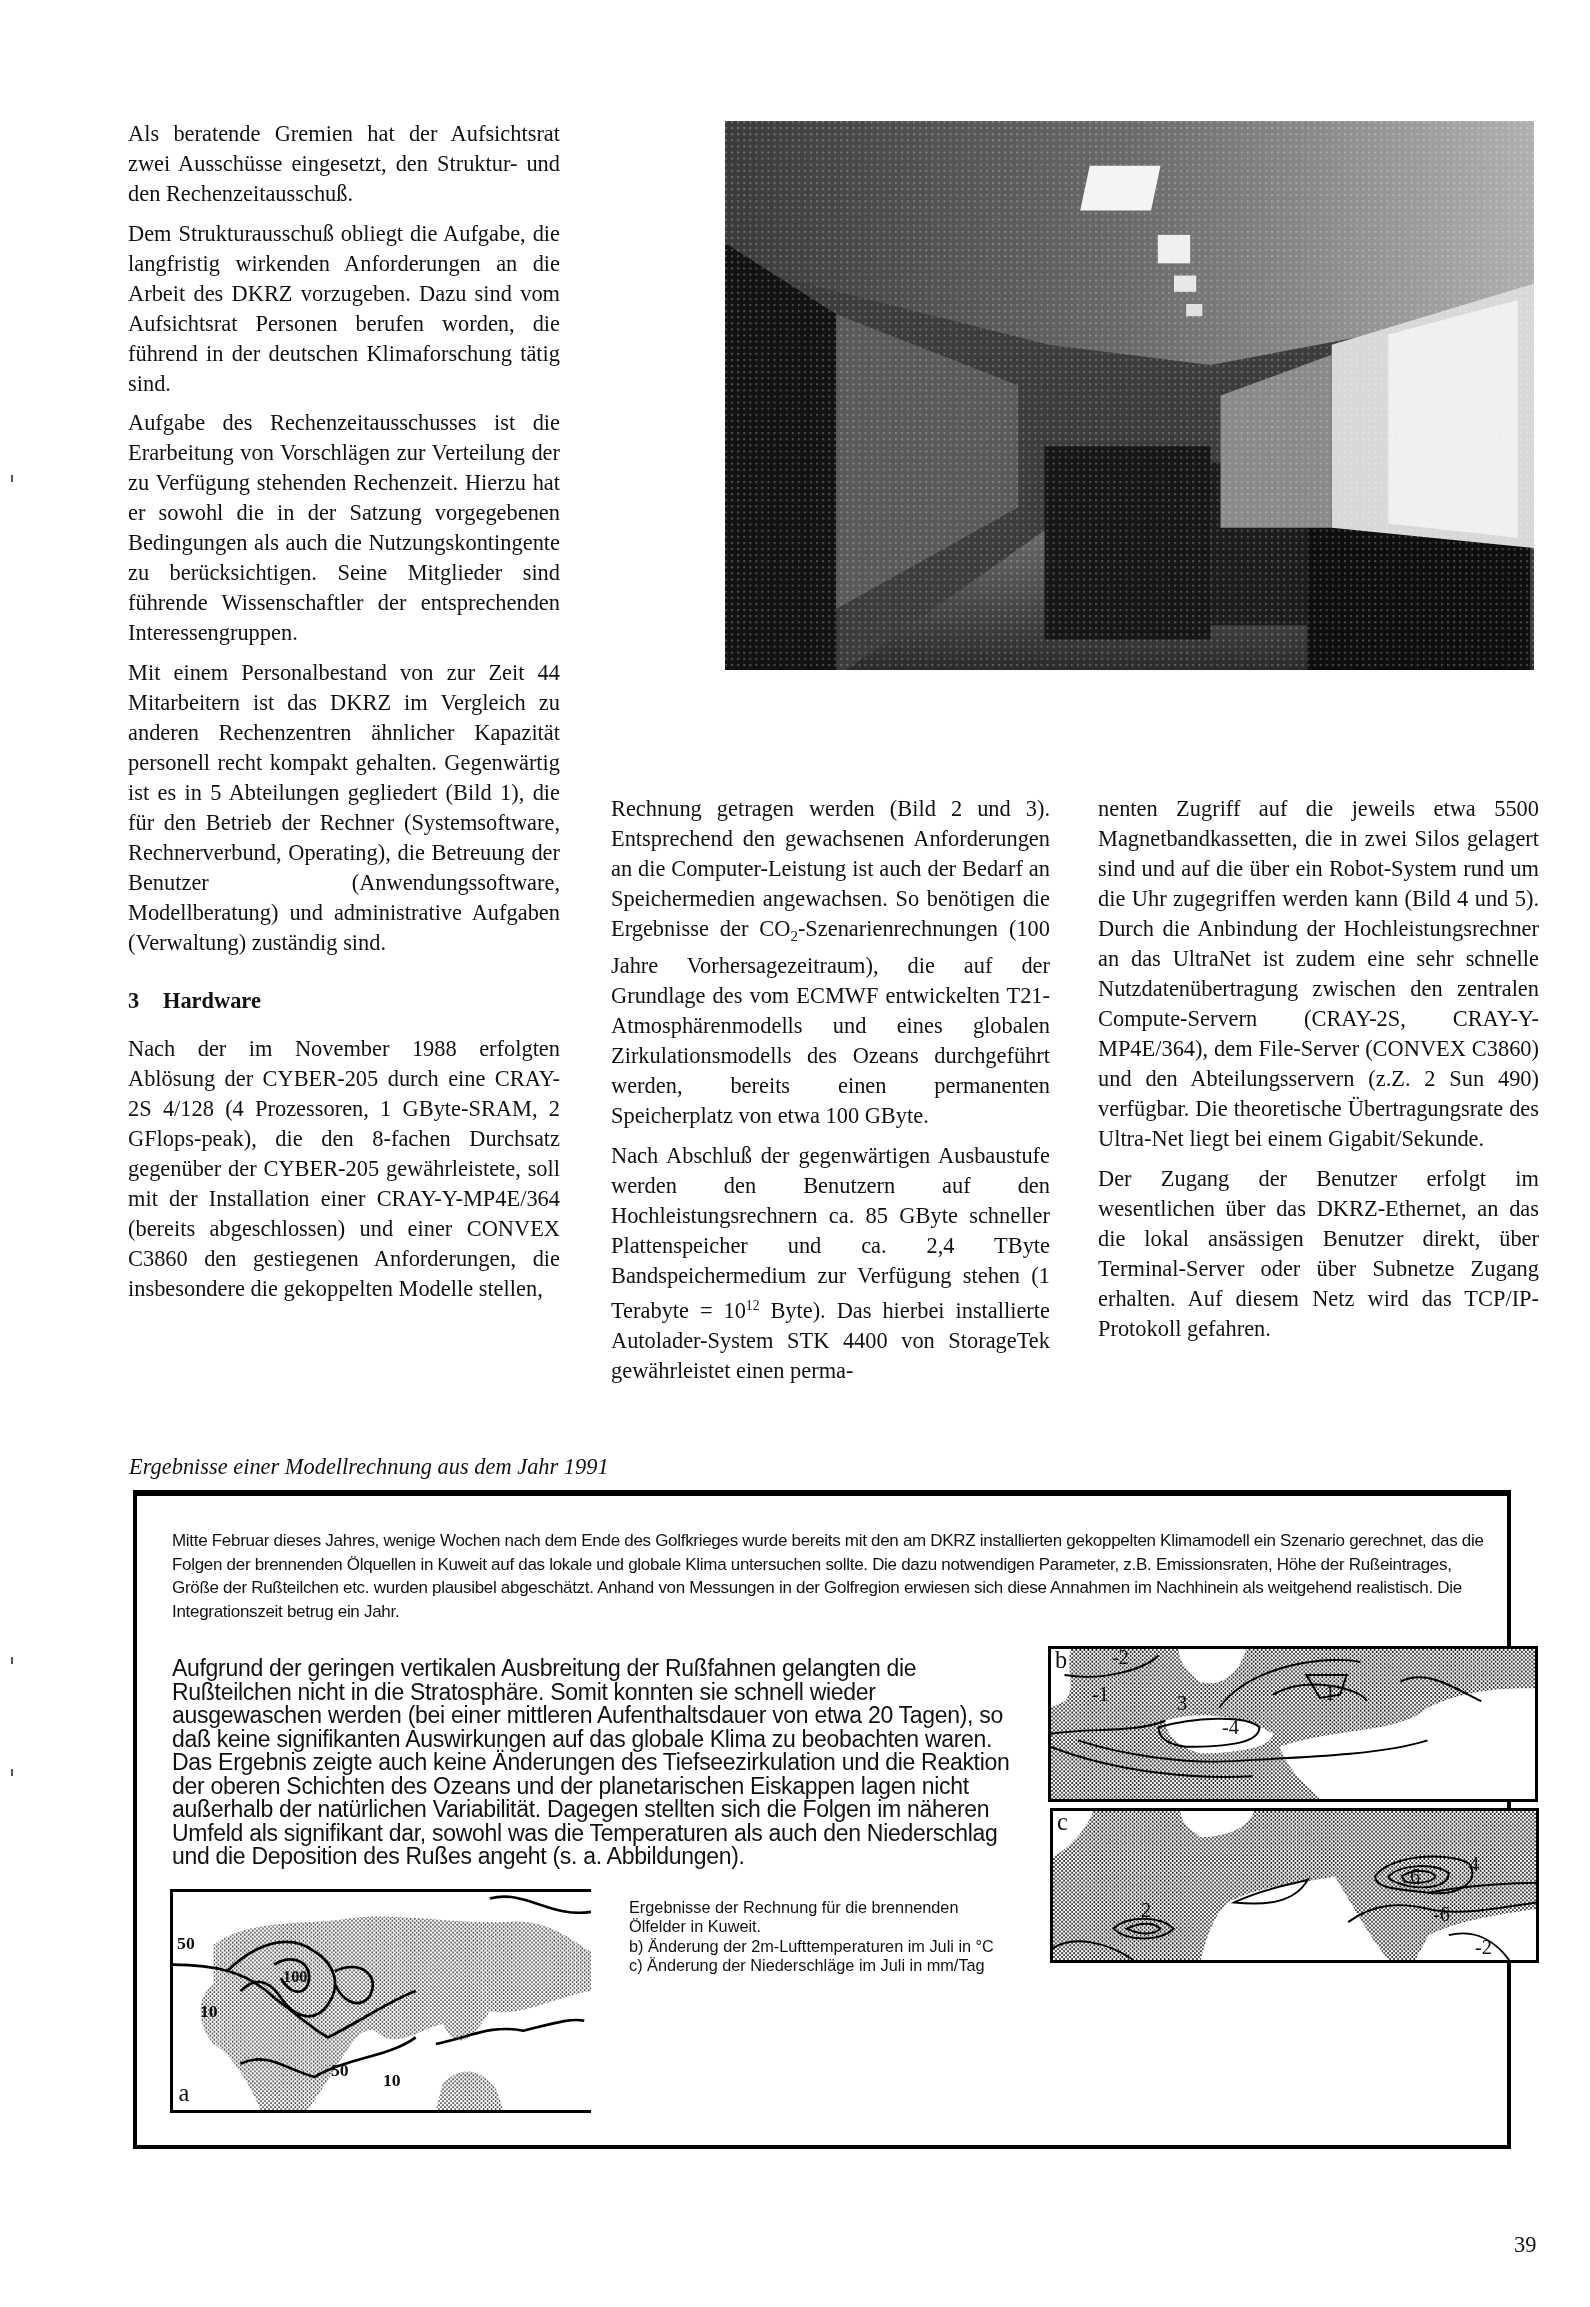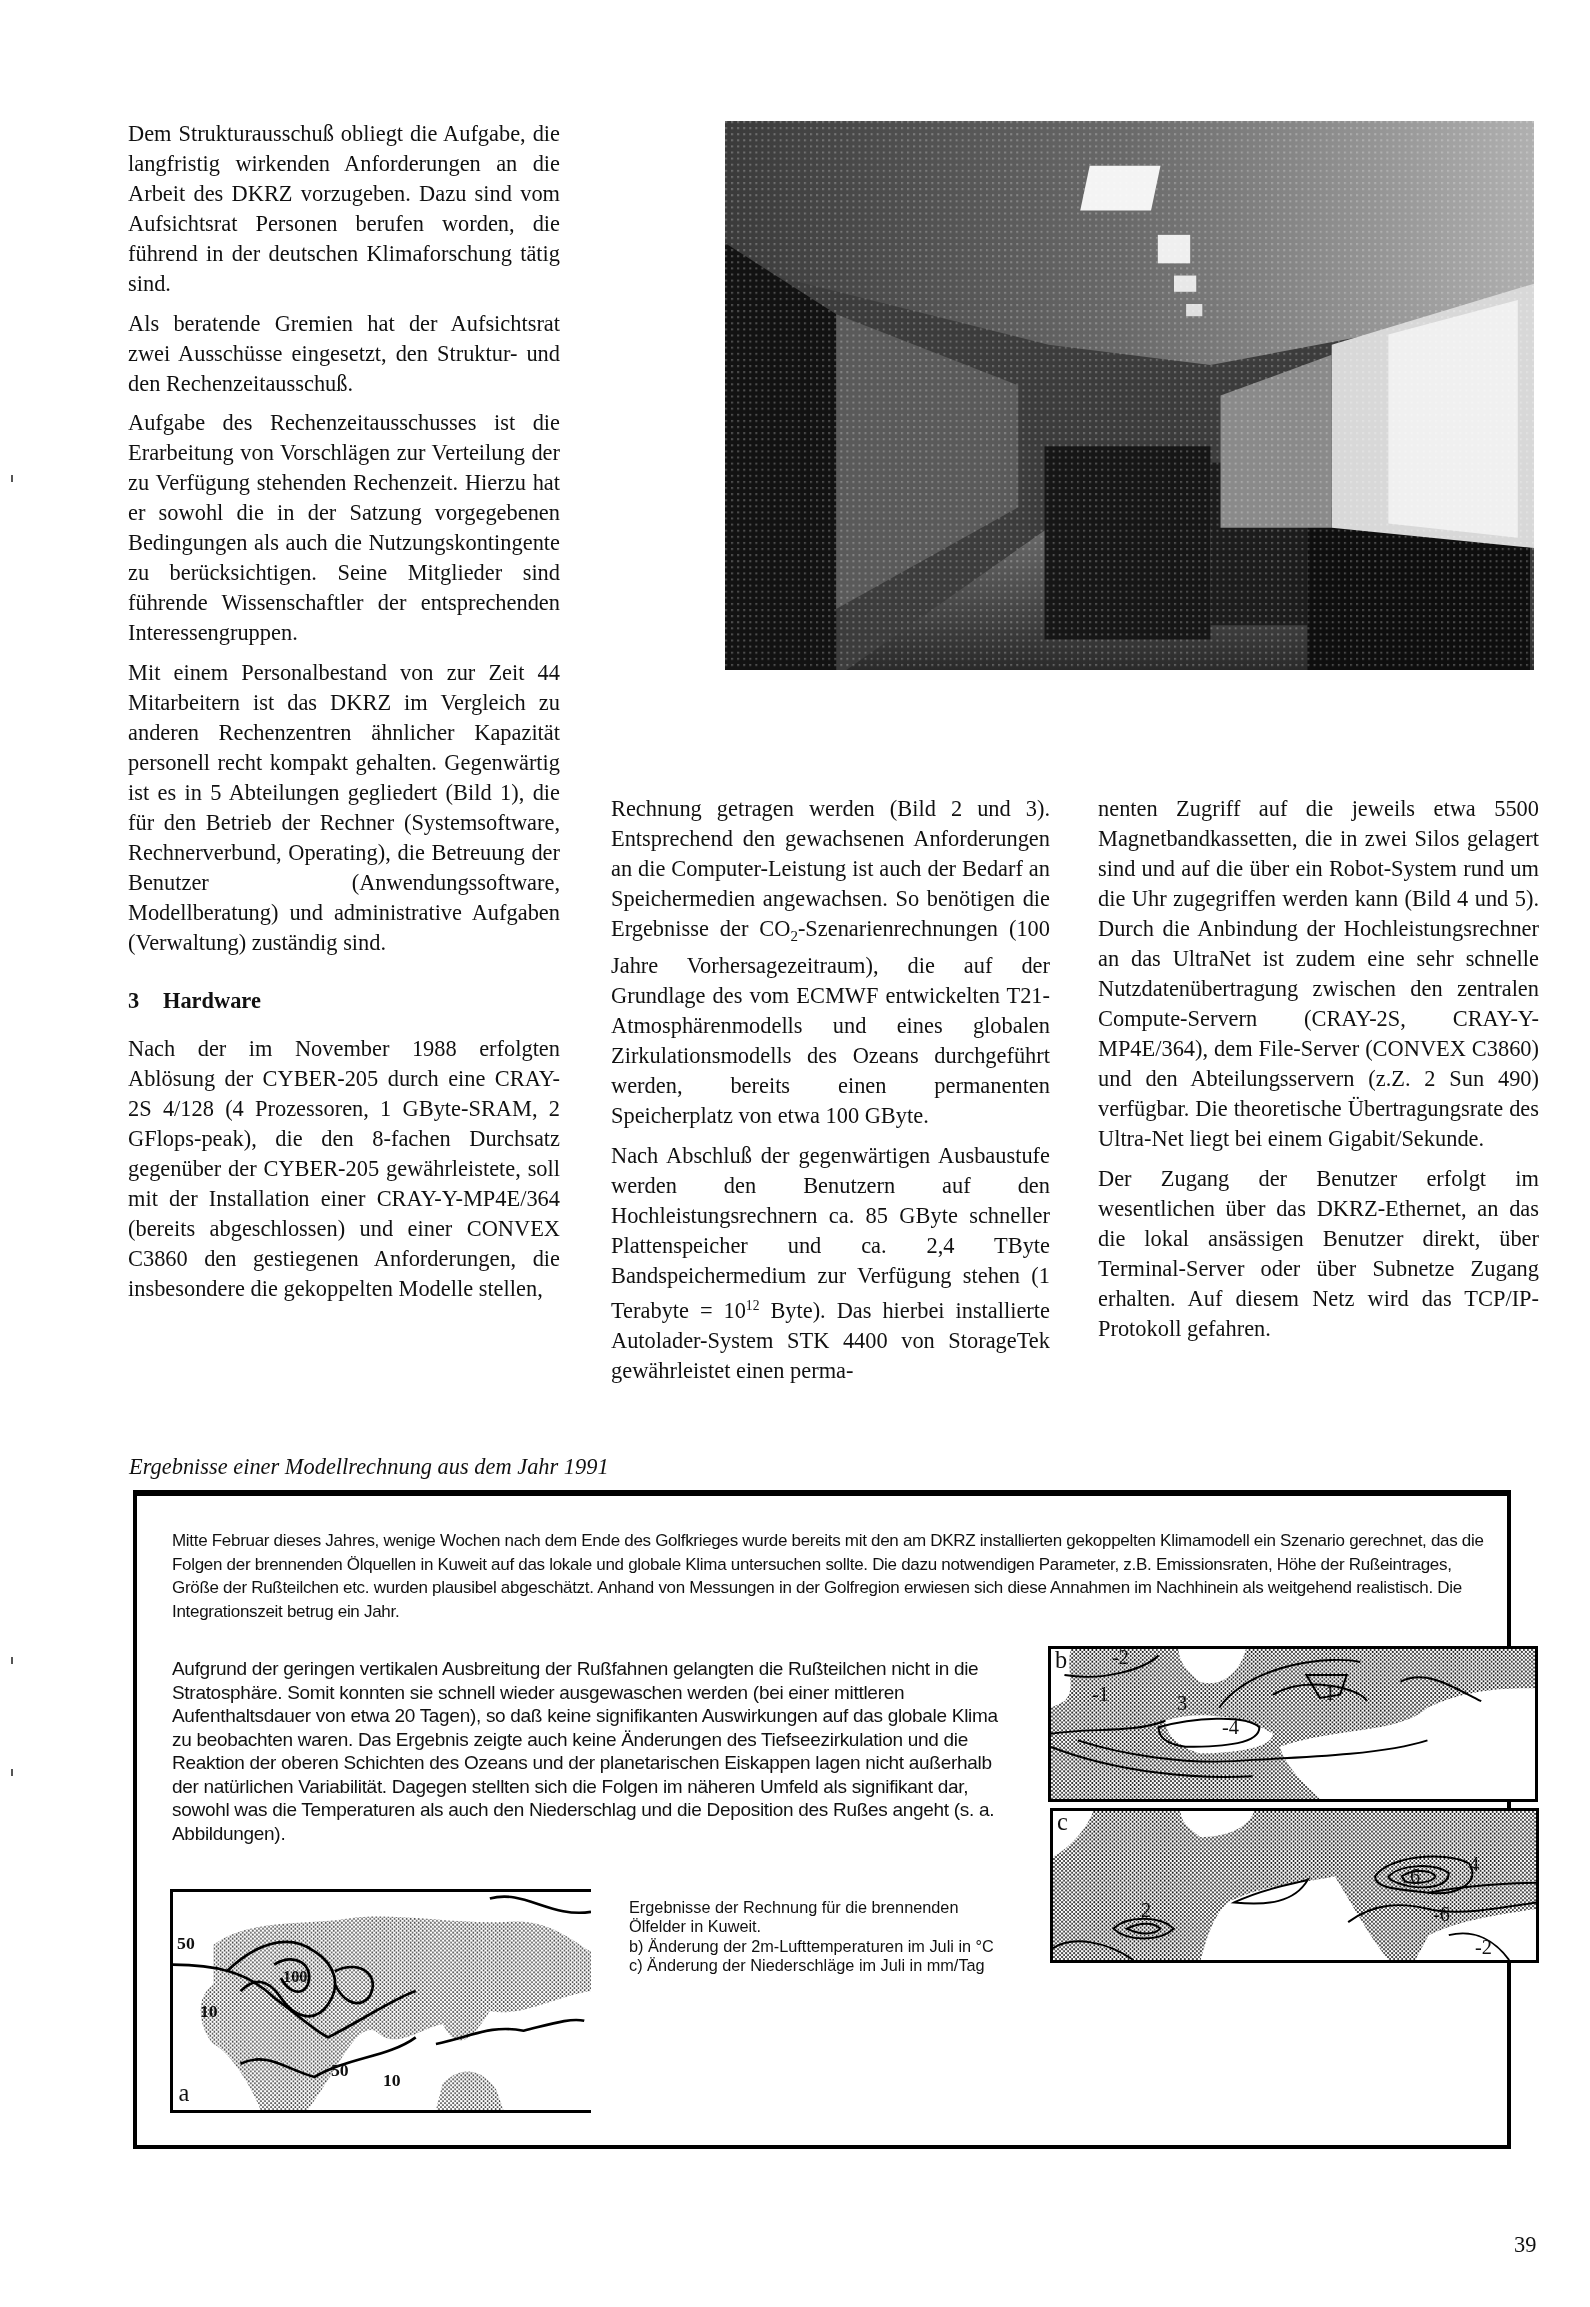--- a/index.html
+++ b/index.html
@@ -14,38 +14,38 @@
   .heading { font-size: 22.4px; font-weight: bold; margin: 30px 0 20.4px 0; display: flex; }
   .heading .num { width: 35px; }
   #photo { position: absolute; left: 725px; top: 121px; width: 809px; height: 549px; background: #2a2a2a; overflow: hidden; }
   #photo svg { width: 100%; height: 100%; display: block; }
   #photo-caption { position: absolute; left: 714px; top: 686px; width: 828px; font-size: 22.4px; line-height: 29px; }
   #photo-caption .lbl { display: inline-block; width: 84px; }
   #photo-caption .cont { padding-left: 84px; }
   #box-title { position: absolute; left: 129px; top: 1454px; font-size: 22.4px; font-style: italic; }
   #box { position: absolute; left: 133px; top: 1490px; width: 1378px; height: 659px; border: 4.1px solid #000; border-top-width: 6.1px; border-bottom-width: 4.8px; box-sizing: border-box; }
   #box-intro { position: absolute; left: 172px; top: 1529px; width: 1324px; font-size: 17px; line-height: 23.5px; letter-spacing: -0.3px; }
-  #box-body { position: absolute; left: 172px; top: 1657px; width: 841px; font-size: 19px; line-height: 23.5px; letter-spacing: -0.3px; }
+  #box-body { position: absolute; left: 172px; top: 1657px; width: 841px; font-size: 23px; line-height: 23.5px; letter-spacing: -0.3px; }
   .map { position: absolute; border: 3.4px solid #000; box-sizing: border-box; overflow: hidden; background: #fff; }
   #map-a { left: 170px; top: 1889px; width: 421px; height: 224px; border-right: 0; }
   #map-b { left: 1048px; top: 1646px; width: 490px; height: 156px; }
   #map-c { left: 1050px; top: 1808px; width: 489px; height: 155px; }
   .map svg { width: 100%; height: 100%; display: block; }
   .map-label { position: absolute; font-family: "Liberation Serif", serif; font-size: 24.4px; }
   #legend { position: absolute; left: 629px; top: 1898px; width: 380px; font-size: 16.3px; line-height: 19.3px; }
   #legend .item { padding-left: 19px; text-indent: -19px; }
   #page-number { position: absolute; left: 1514px; top: 2232px; font-size: 22.4px; }
   .margin-mark { position: absolute; width: 2px; height: 6.8px; background: #555; }
 </style>
 </head>
 <body>
 
 <div id="col1" class="col serif">
+  <p class="para">Als beratende Gremien hat der Aufsichtsrat zwei Ausschüsse eingesetzt, den Struktur- und den Rechenzeitausschuß.</p>
   <p class="para">Dem Strukturausschuß obliegt die Aufgabe, die langfristig wirkenden Anforderungen an die Arbeit des DKRZ vorzugeben. Dazu sind vom Aufsichtsrat Personen berufen worden, die führend in der deutschen Klimaforschung tätig sind.</p>
-  <p class="para">Als beratende Gremien hat der Aufsichtsrat zwei Ausschüsse eingesetzt, den Struktur- und den Rechenzeitausschuß.</p>
   <p class="para">Aufgabe des Rechenzeitausschusses ist die Erarbeitung von Vorschlägen zur Verteilung der zu Verfügung stehenden Rechenzeit. Hierzu hat er sowohl die in der Satzung vorgegebenen Bedingungen als auch die Nutzungskontingente zu berücksichtigen. Seine Mitglieder sind führende Wissenschaftler der entsprechenden Interessengruppen.</p>
   <p class="para">Mit einem Personalbestand von zur Zeit 44 Mitarbeitern ist das DKRZ im Vergleich zu anderen Rechenzentren ähnlicher Kapazität personell recht kompakt gehalten. Gegenwärtig ist es in 5 Abteilungen gegliedert (Bild 1), die für den Betrieb der Rechner (Systemsoftware, Rechnerverbund, Operating), die Betreuung der Benutzer (Anwendungssoftware, Modellberatung) und administrative Aufgaben (Verwaltung) zuständig sind.</p>
   <div class="heading">
     <span class="num">3</span>
     <span>Hardware</span>
   </div>
   <p class="para">Nach der im November 1988 erfolgten Ablösung der CYBER-205 durch eine CRAY-2S 4/128 (4 Prozessoren, 1 GByte-SRAM, 2 GFlops-peak), die den 8-fachen Durchsatz gegenüber der CYBER-205 gewährleistete, soll mit der Installation einer CRAY-Y-MP4E/364 (bereits abgeschlossen) und einer CONVEX C3860 den gestiegenen Anforderungen, die insbesondere die gekoppelten Modelle stellen,</p>
 </div>
 
 <div id="photo">

